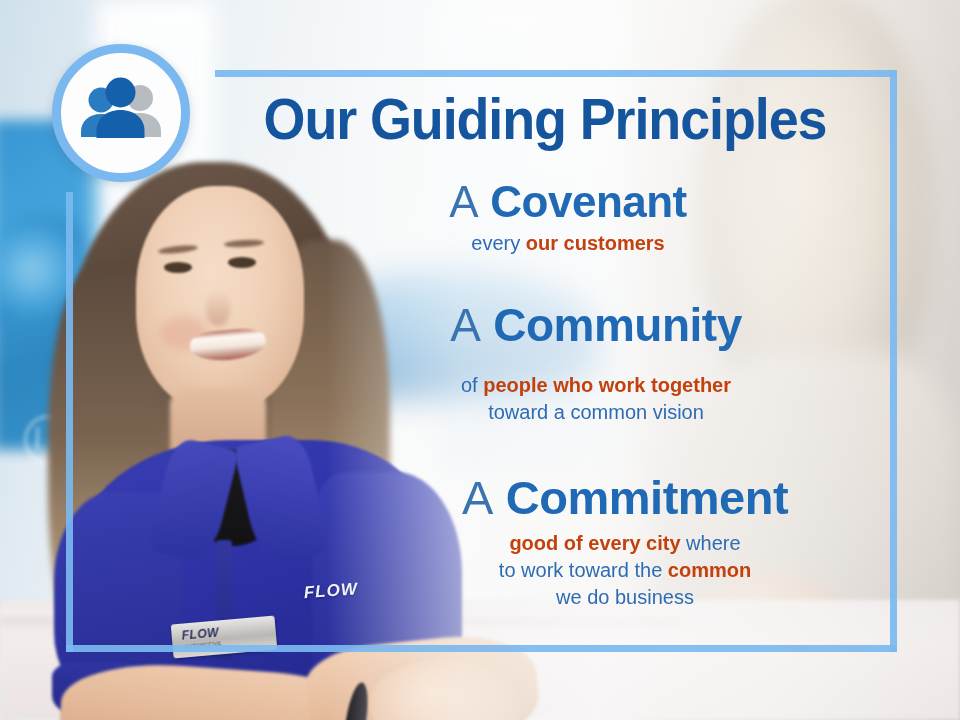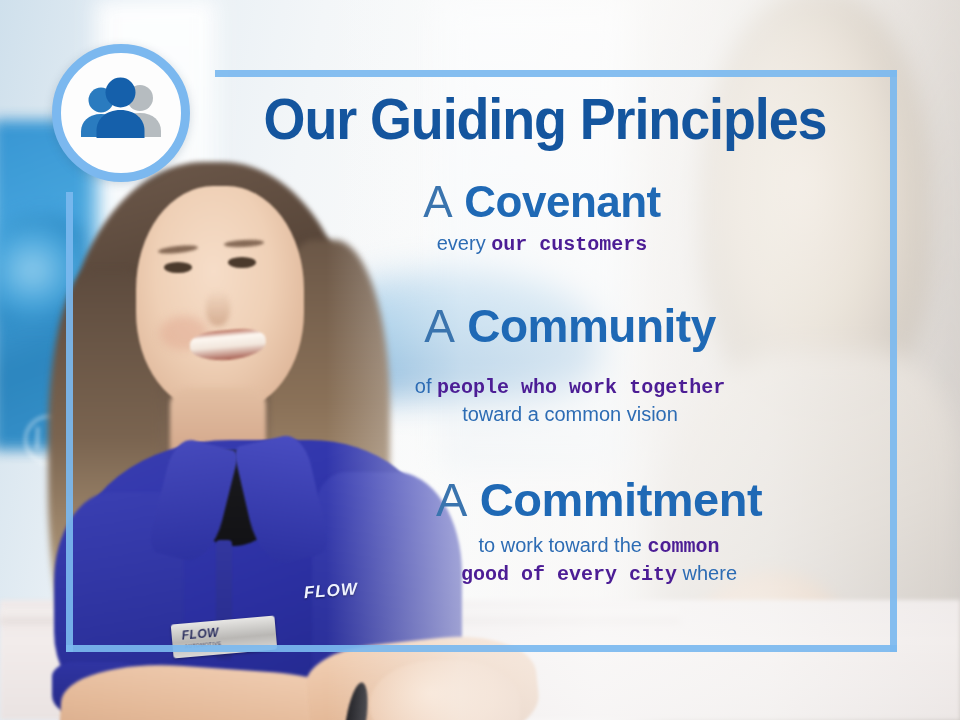--- a/index.html
+++ b/index.html
@@ -255,40 +255,40 @@
     font-weight:bold;
     font-size:58px;
     line-height:62px;
     letter-spacing:-1.2px;
     color:#14559e;
     transform:scaleX(.93);
     transform-origin:center;
     white-space:nowrap;
   }
 
-  .principles{position:absolute;left:200px;top:176px;width:680px;}
+  .principles{position:absolute;left:226px;top:176px;width:680px;}
   .p-block{margin-bottom:6px;}
   .p-head{
     text-align:center;
     font-size:44px;
     line-height:52px;
     color:#2a6fb8;
     letter-spacing:-.5px;
     white-space:nowrap;
   }
   .p-head .art{font-weight:300;color:#3a74ae;letter-spacing:0;}
   .p-head .word{font-weight:bold;color:#1f69b5;}
   .p-sub{
     text-align:center;
     font-size:20px;
     line-height:27px;
     color:#2d6cb4;
     font-weight:normal;
   }
-  .p-sub b{font-weight:bold;color:#4c1d95;font-family:Liberation Mono, monospace;}
+  .p-sub b{font-weight:bold;color:#c2410c;}
 
   
   .blk-covenant{margin-left:4px;}
   .blk-covenant .p-head{font-size:44px;}
   .blk-covenant .p-sub{margin-top:2px;}
 
   .blk-community{margin-top:40px;margin-left:60px;}
   .blk-community .p-head{font-size:46px;margin-top:42px;}
   .blk-community .p-sub{margin-top:21px;}
 
@@ -399,19 +399,20 @@
         <div>toward a common vision</div>
       </div>
     </div>
 
     <div class="p-block blk-commitment">
       <div class="p-head">
         <span class="art">A</span>
         <span class="word">Commitment</span>
       </div>
       <div class="p-sub">
+        <div><b>good of every city</b><span> where</span></div>
         <div><span>to work toward the </span><b>common</b></div>
-        <div><b>good of every city</b><span> where</span></div>
+        <div>we do business</div>
       </div>
     </div>
 
   </div>
 </div>
 
 </body></html>

